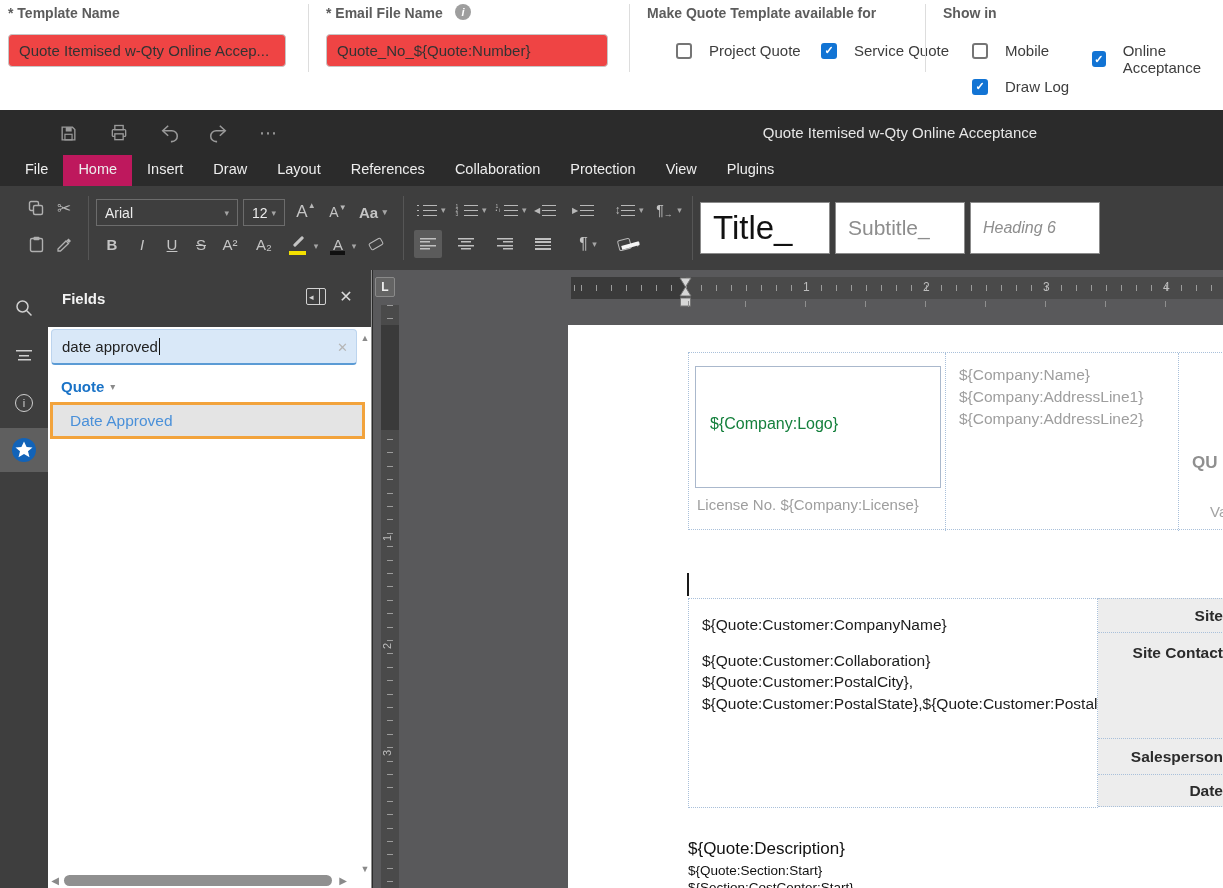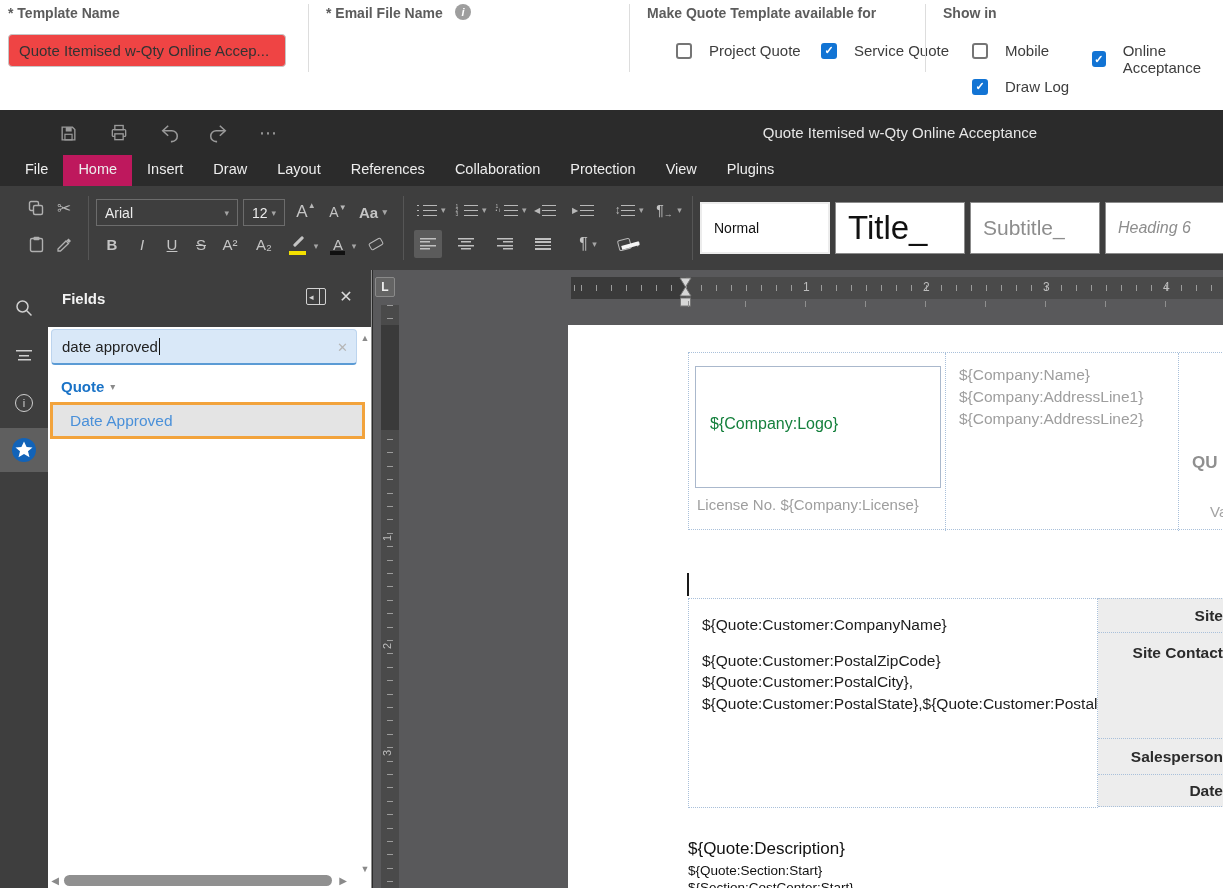--- a/index.html
+++ b/index.html
@@ -125,20 +125,21 @@
 </head>
 <body>
 
 <div id="topbar">
   <div class="tb-label" style="left:8px;">* Template Name</div>
   <input class="tb-input" style="left: 8px; width: 278px;" value="Quote Itemised w-Qty Online Accep...">
   <div class="v-div" style="left:308px;"></div>
 
   <div class="tb-label" style="left:326px;">* Email File Name</div>
   <div class="info-badge" style="left:455px;top:4px;">i</div>
+  <input class="tb-input" style="left: 326px; width: 282px;" value="Quote_No_${Quote:Number}">
   <div class="v-div" style="left:629px;"></div>
 
   <div class="tb-label" style="left:647px;">Make Quote Template available for</div>
   <div class="cb-row" style="left:650px;top:42px;">
     <span class="cb-box"></span>
     <span class="cb-label">Project Quote</span>
   </div>
   <div class="cb-row" style="left:795px;top:42px;">
     <span class="cb-box checked">
         <span class="tick">✓</span>
@@ -315,23 +316,20 @@
     <span class="g-icon" style="left:529px;top:44px;width:28px;height:28px;">
         <span class="alg alg-just"></span>
       </span>
     <span class="g-icon" style="left:573px;top:46px;width:30px;"><span class="fmt-letter" style="font-size:16px;">¶</span>&nbsp;<span class="caret">▾</span></span>
     <span class="g-icon" style="left:612px;top:46px;width:34px;"><span class="bucket">
           <span class="bucket-bar"></span>
         </span>&nbsp;<span class="caret">▾</span></span>
     <div class="tb-sep" style="left:692px;"></div>
 
     <div id="styles-gallery">
-      <div class="style-card selected">
-          <span class="st-normal">Normal</span>
-        </div>
       <div class="style-card">
           <span class="st-title">Title_</span>
         </div>
       <div class="style-card">
           <span class="st-subtitle">Subtitle_</span>
         </div>
       <div class="style-card">
           <span class="st-h6">Heading 6</span>
         </div>
     </div>
@@ -430,21 +428,21 @@
         <span class="quote-word">QU</span>
         <span class="valid-word">Va</span>
       </div>
     </div>
 
     <div id="doc-cursor"></div>
 
     <div id="cust-cell">
       <div class="cust-line">${Quote:Customer:CompanyName}</div>
       <div class="cust-gap"></div>
-      <div class="cust-line">${Quote:Customer:PostalZipCode}</div>
+      <div class="cust-line">${Quote:Customer:Collaboration}</div>
       <div class="cust-line">${Quote:Customer:PostalCity},</div>
       <div class="cust-line">${Quote:Customer:PostalState},${Quote:Customer:PostalZipCode}</div>
     </div>
 
     <div id="label-col">
       <div class="lbl-row" style="height:35px;">
           <span class="lbl-text" style="top:8px;">Site</span>
         </div>
       <div class="lbl-row" style="height:107px;">
           <span class="lbl-text" style="top:11px;">Site Contact</span>

